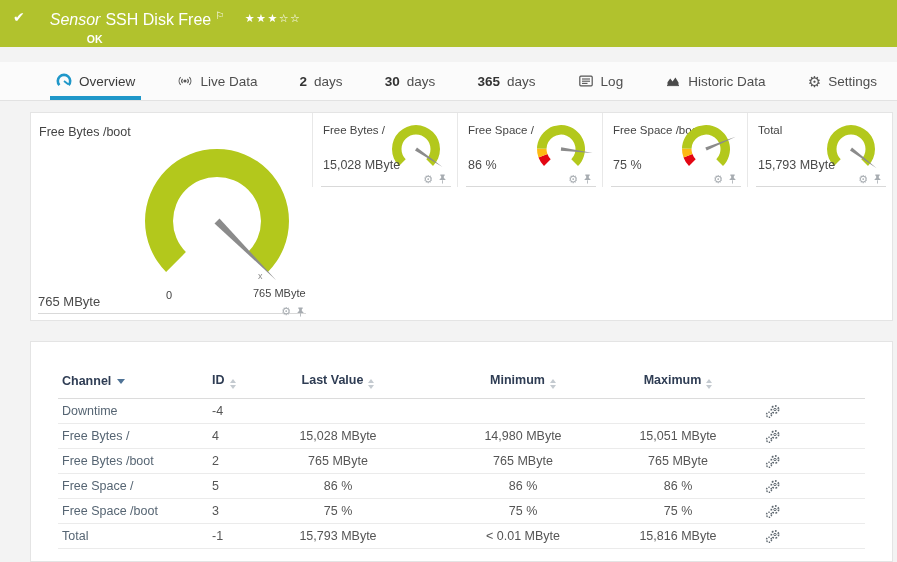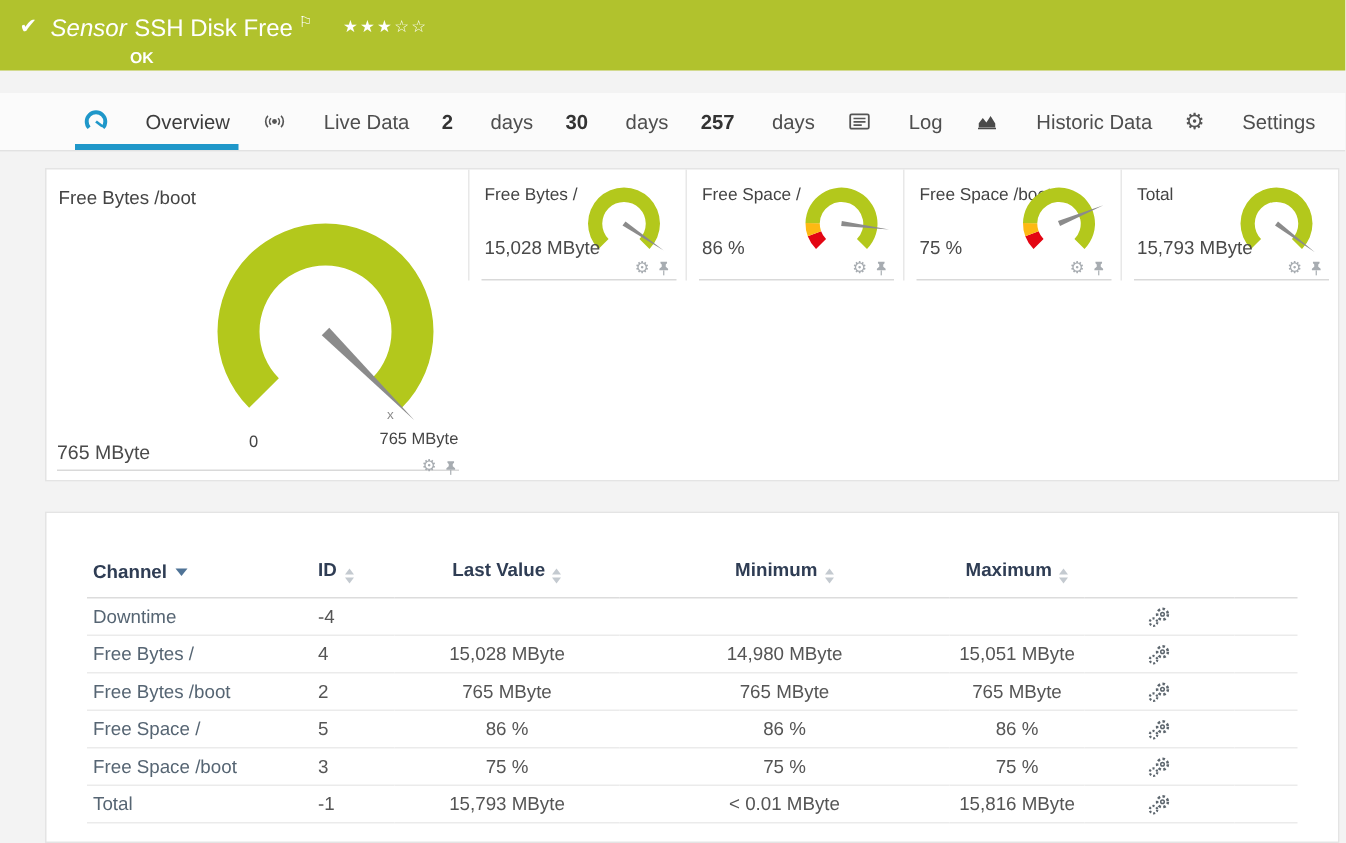--- a/index.html
+++ b/index.html
@@ -3,29 +3,29 @@
 <meta charset="utf-8">
 <style>
   * { margin:0; padding:0; box-sizing:border-box; }
   html,body { width:897px; height:562px; overflow:hidden; }
   body { background:#f3f3f3; font-family:"Liberation Sans", sans-serif; }
 
   
   .topbar { height:47px; background:#b1c22d; display:flex; align-items:flex-start; padding:7px 0 0 13px; color:#fff; }
   .check-icon { font-size:14px; line-height:16px; margin-top:2px; }
   .titleblock { margin-left:9px; }
-  .titlerow { font-size:16px; line-height:18px; white-space:nowrap; }
+  .titlerow { font-size:16px; line-height:18px; white-space:nowrap;margin-left:16px; }
   .t-prefix { font-style:italic; margin-right:5px; }
   .flag-icon { font-size:10px; vertical-align:super; margin-left:4px; }
   .stars { margin-left:16px; font-size:11px; letter-spacing:1.5px; vertical-align:3px; }
   .status-txt { font-size:10.5px; font-weight:bold; margin:4px 0 0 17px;padding-left:36px; }
 
   
   .tabs { margin-top:15px; background:#fbfbfb; border-bottom:1px solid #e2e2e2; display:flex; justify-content:space-between; padding:0 14px 0 50px; }
-  .tab { display:flex; align-items:flex-end; gap:25px; font-size:13.5px; color:#4e4e4e; text-decoration:none; padding:11px 6px 7px; border-bottom:4px solid transparent; cursor:pointer; white-space:nowrap; }
+  .tab { display:flex; align-items:flex-end; gap:7px; font-size:13.5px; color:#4e4e4e; text-decoration:none; padding:11px 6px 7px; border-bottom:4px solid transparent; cursor:pointer; white-space:nowrap; }
   .tab.active { border-bottom-color:#1f97c9; color:#3c3c3c; }
   .tab .num { font-weight:bold; color:#333; }
   .ticon { width:16px; height:16px; flex:none; }
   .gear-glyph { font-size:15px; line-height:15px; color:#555; }
 
   
   .card { background:#fff; border:1px solid #e4e4e4; margin-left:30px; width:863px; }
 
   
   .gaugecard { margin-top:11px; height:209px; display:flex; }
@@ -107,21 +107,21 @@
     </a>
     <a class="tab">
       <span class="num">2</span>
       <span>days</span>
     </a>
     <a class="tab">
       <span class="num">30</span>
       <span>days</span>
     </a>
     <a class="tab">
-      <span class="num">257</span>
+      <span class="num">365</span>
       <span>days</span>
     </a>
     <a class="tab">
       <svg class="ticon" viewBox="0 0 16 16">
         <rect x="1.8" y="3.2" width="12.4" height="9.6" rx="1" fill="none" stroke="#555" stroke-width="1.2"></rect>
         <line x1="4" y1="6" x2="12" y2="6" stroke="#555" stroke-width="1.1"></line>
         <line x1="4" y1="8.2" x2="12" y2="8.2" stroke="#555" stroke-width="1.1"></line>
         <line x1="4" y1="10.4" x2="9.5" y2="10.4" stroke="#555" stroke-width="1.1"></line>
       </svg>
       <span>Log</span>

